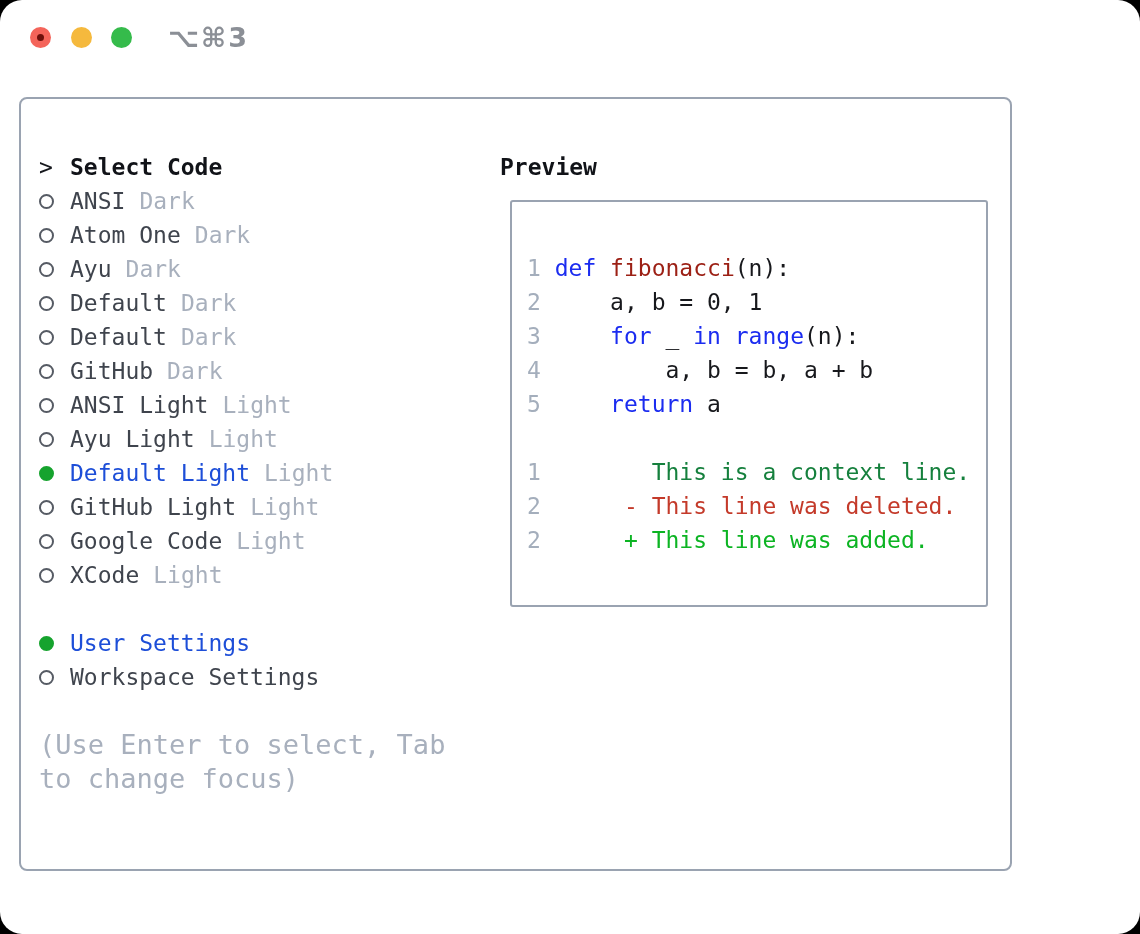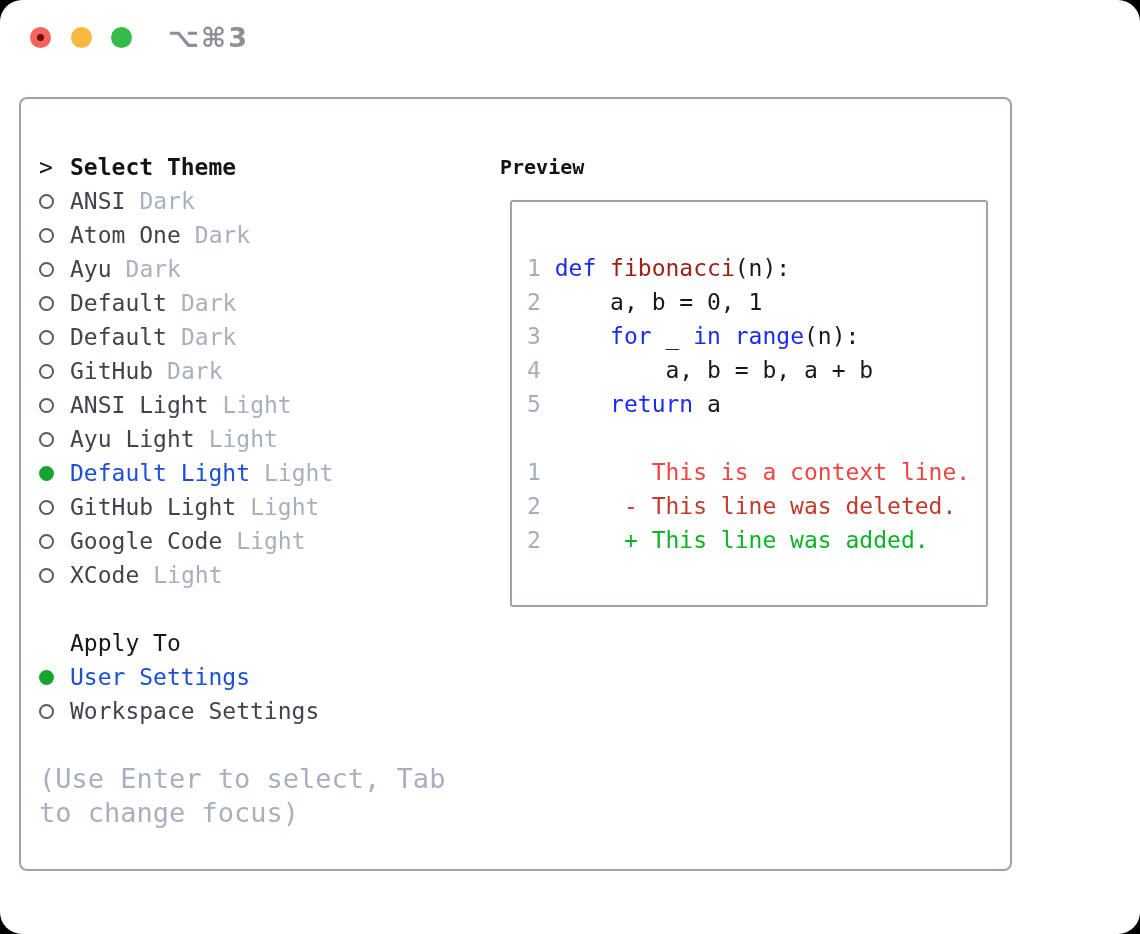--- a/index.html
+++ b/index.html
@@ -47,57 +47,57 @@
   .name{color:#3f444d;}
   .row.selected .name{color:#1d4ed8;}
   .variant{color:#a8b0bd;margin-left:14px;}
   .gap{height:34px;}
   .help{
     color:#a8b0bd;font-size:27px;line-height:34px;width:447px;
     word-wrap:break-word;
   }
   
   .right-col{position:absolute;left:479px;top:51px;width:496px;}
-  .preview-title{font-size:20px;line-height:34px;font-weight:700;color:#111318;}
+  .preview-title{font-size:23px;line-height:34px;font-weight:700;color:#111318;}
   .preview-box{
     margin-top:16px;margin-left:10px;width:478px;height:407px;
     border:2px solid #9aa3b1;border-radius:3px;box-sizing:border-box;
     overflow:hidden;
   }
   #preview-code{
     margin:0;padding:49px 0 0 15px;
     font-family:"DejaVu Sans Mono","Liberation Mono",monospace;
     font-size:23px;line-height:34px;white-space:pre;
   }
   .tok-num{color:#a4aebc;}
   .tok-kw{color:#1b2cf0;}
   .tok-fn{color:#9c2015;text-align:right;}
   .tok-pl{color:#17181c;}
-  .tok-ctx{color:#ef4444;text-align:right;}
+  .tok-ctx{color:#15803d;text-align:right;}
   .tok-del{color:#c43a2a;}
   .tok-add{color:#0cb423;}
 </style>
 </head>
 <body>
 
 <div class="window">
   <div class="titlebar">
     <span class="light red">
         <span class="dot"></span>
       </span>
     <span class="light yellow"></span>
     <span class="light green"></span>
     <span class="win-title">⌥⌘3</span>
   </div>
 
   <div class="panel">
     <div class="left-col">
       <div class="row">
         <span class="marker focus-marker">&gt;</span>
-        <span class="section-title">Select Theme</span>
+        <span class="section-title">Select Code</span>
       </div>
 
       <div id="theme-list">
   <div class="row theme-row">
     <span class="marker">
               <span class="radio"></span>
             </span>
     <span class="name">ANSI</span>
     <span class="variant">Dark</span>
   </div>
@@ -186,24 +186,20 @@
     <span class="marker">
               <span class="radio"></span>
             </span>
     <span class="name">XCode</span>
     <span class="variant">Light</span>
   </div>
 </div>
 
       <div class="gap"></div>
 
-      <div class="row">
-        <span class="marker"></span>
-        <span class="apply-title">Apply To</span>
-      </div>
 
       <div id="apply-list">
   <div class="row apply-row selected">
     <span class="marker">
               <span class="radio"></span>
             </span>
     <span class="name">User Settings</span>
   </div>
 
   <div class="row apply-row">

